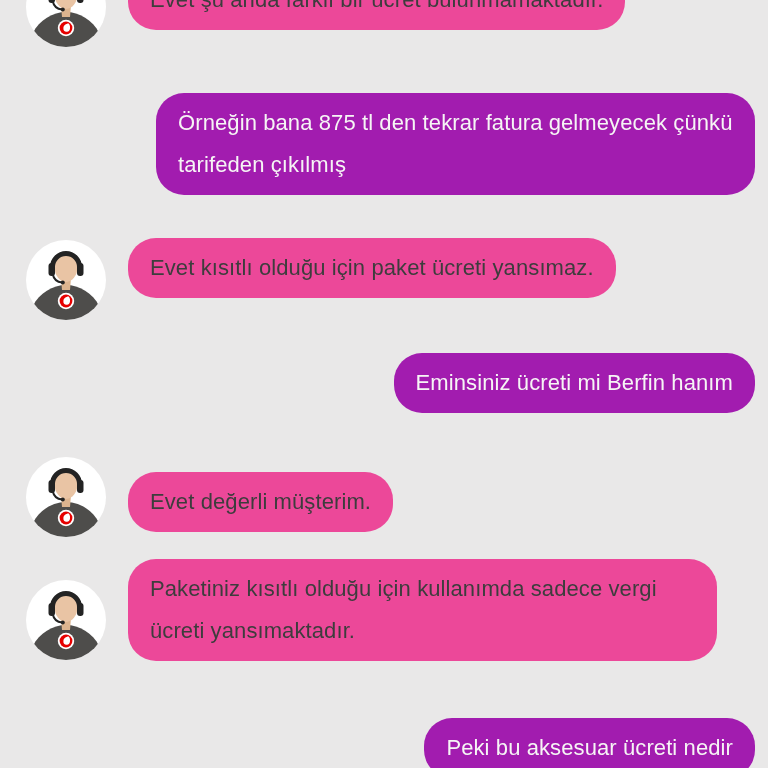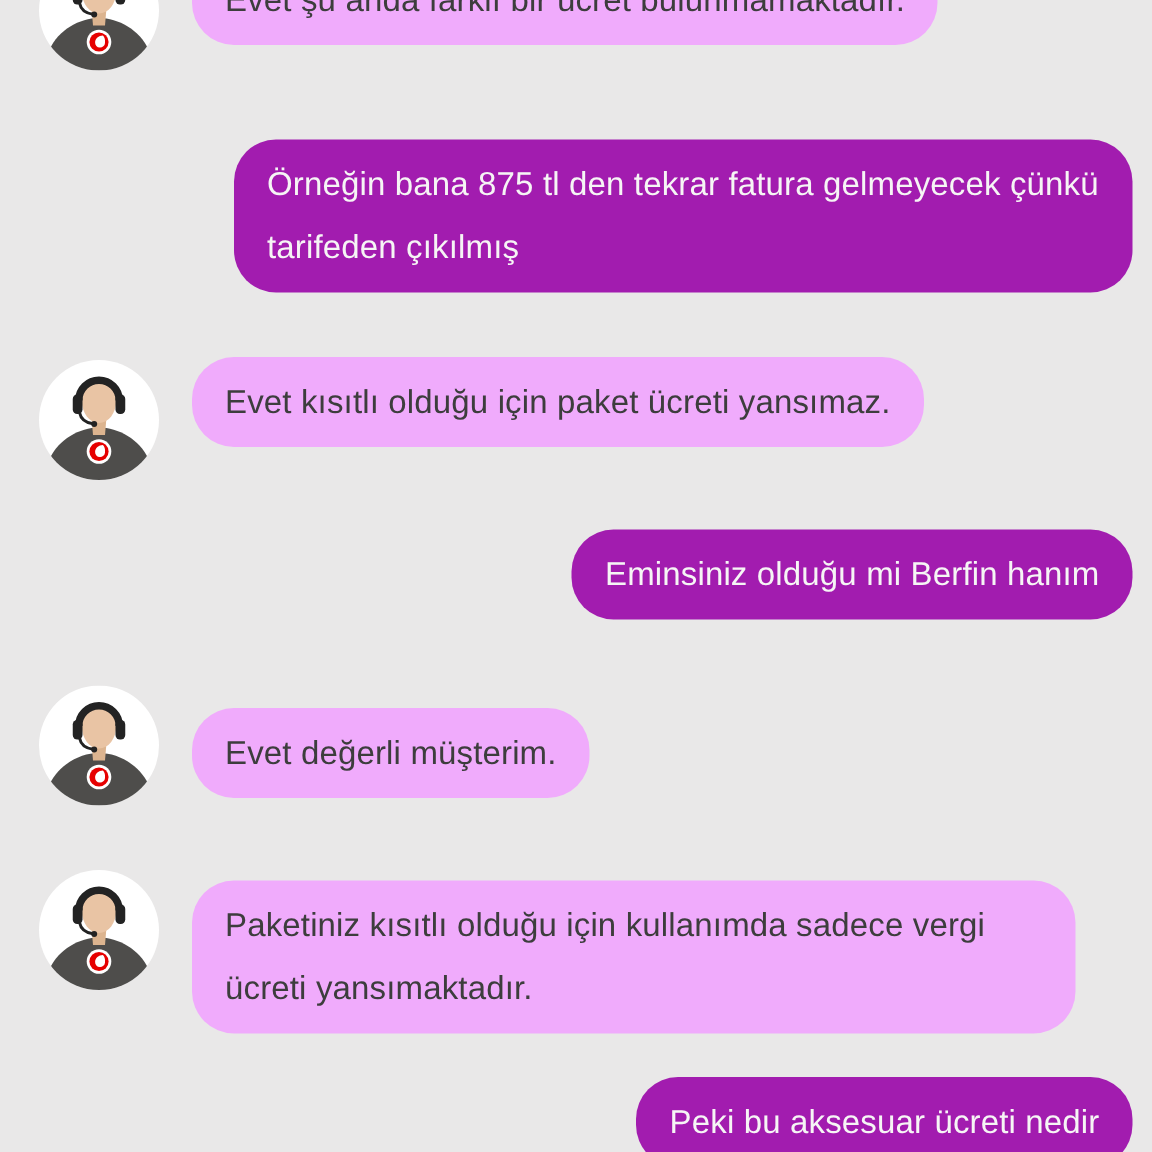--- a/index.html
+++ b/index.html
@@ -26,21 +26,21 @@
     box-sizing:content-box;
     max-width:555px;
     padding:9px 22px;
     font-size:22px;
     line-height:42px;
     letter-spacing:0.1px;
     border-radius:28px;
     white-space:normal;
   }
   .bubble.agent{
-    background:#f0abfc;
+    background:#ec4899;
     color:#3d3d3d;
     left:128px;
   }
   .bubble.user{
     background:#a21caf;
     color:#f6f5f5;
     right:13px;
     left:auto;
   }
 </style>
@@ -96,38 +96,38 @@
   <div class="row">
     <div class="avatar" style="left:26px;top:240px">
       <svg viewBox="0 0 80 80">
           <use href="#agent-avatar-art"></use>
         </svg>
     </div>
     <div class="bubble agent" style="top:238px">Evet kısıtlı olduğu için paket ücreti yansımaz.</div>
   </div>
 
   <div class="row">
-    <div class="bubble user" style="top:353px">Eminsiniz olduğu mi Berfin hanım</div>
+    <div class="bubble user" style="top:353px">Eminsiniz ücreti mi Berfin hanım</div>
   </div>
 
   <div class="row">
     <div class="avatar" style="left:26px;top:457px">
       <svg viewBox="0 0 80 80">
           <use href="#agent-avatar-art"></use>
         </svg>
     </div>
     <div class="bubble agent" style="top:472px">Evet değerli müşterim.</div>
   </div>
 
   <div class="row">
     <div class="avatar" style="left:26px;top:580px">
       <svg viewBox="0 0 80 80">
           <use href="#agent-avatar-art"></use>
         </svg>
     </div>
-    <div class="bubble agent" style="top:587px;max-width:545px">Paketiniz kısıtlı olduğu için kullanımda sadece vergi ücreti yansımaktadır.</div>
+    <div class="bubble agent" style="top:559px;max-width:545px">Paketiniz kısıtlı olduğu için kullanımda sadece vergi ücreti yansımaktadır.</div>
   </div>
 
   <div class="row">
     <div class="bubble user" style="top:718px">Peki bu aksesuar ücreti nedir</div>
   </div>
 
 </div>
 
 </body></html>

